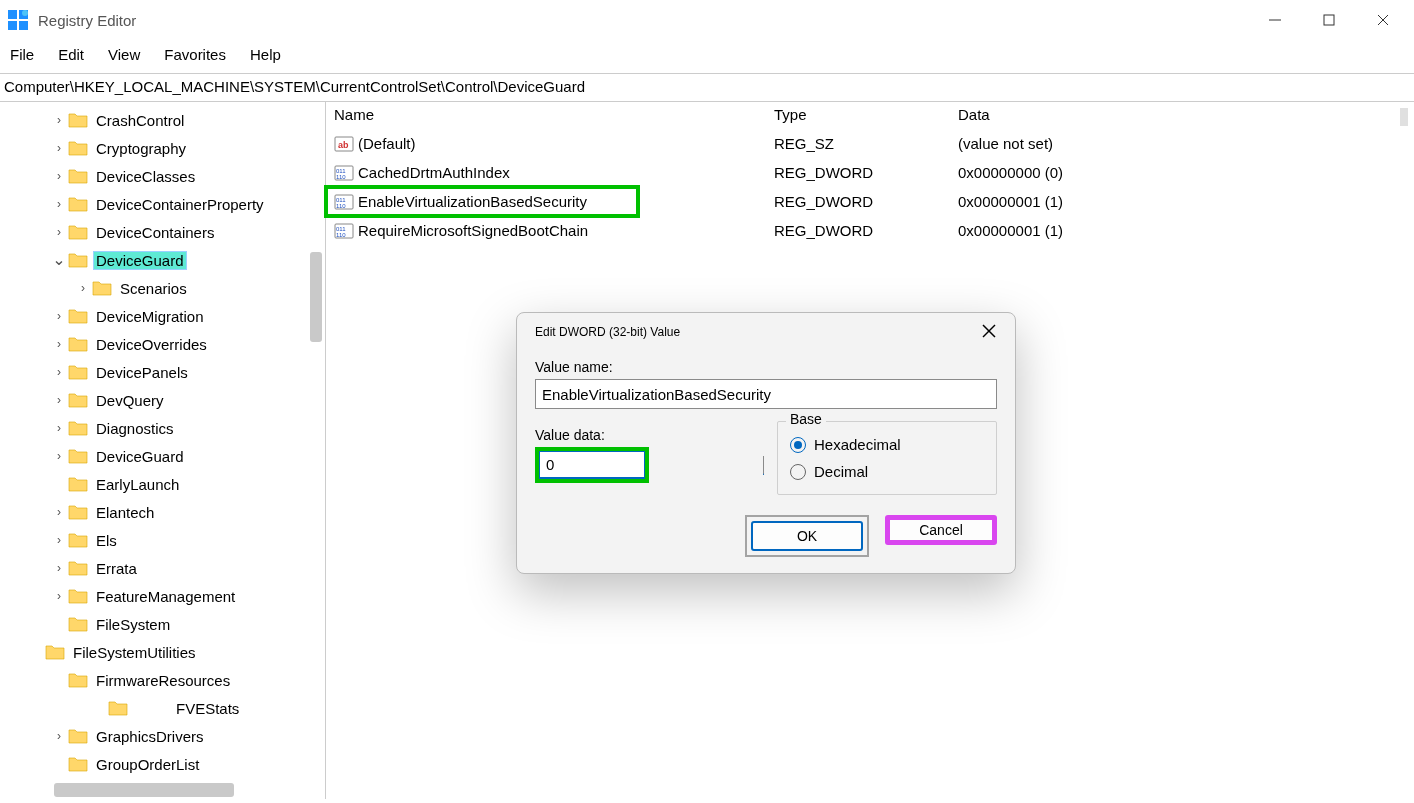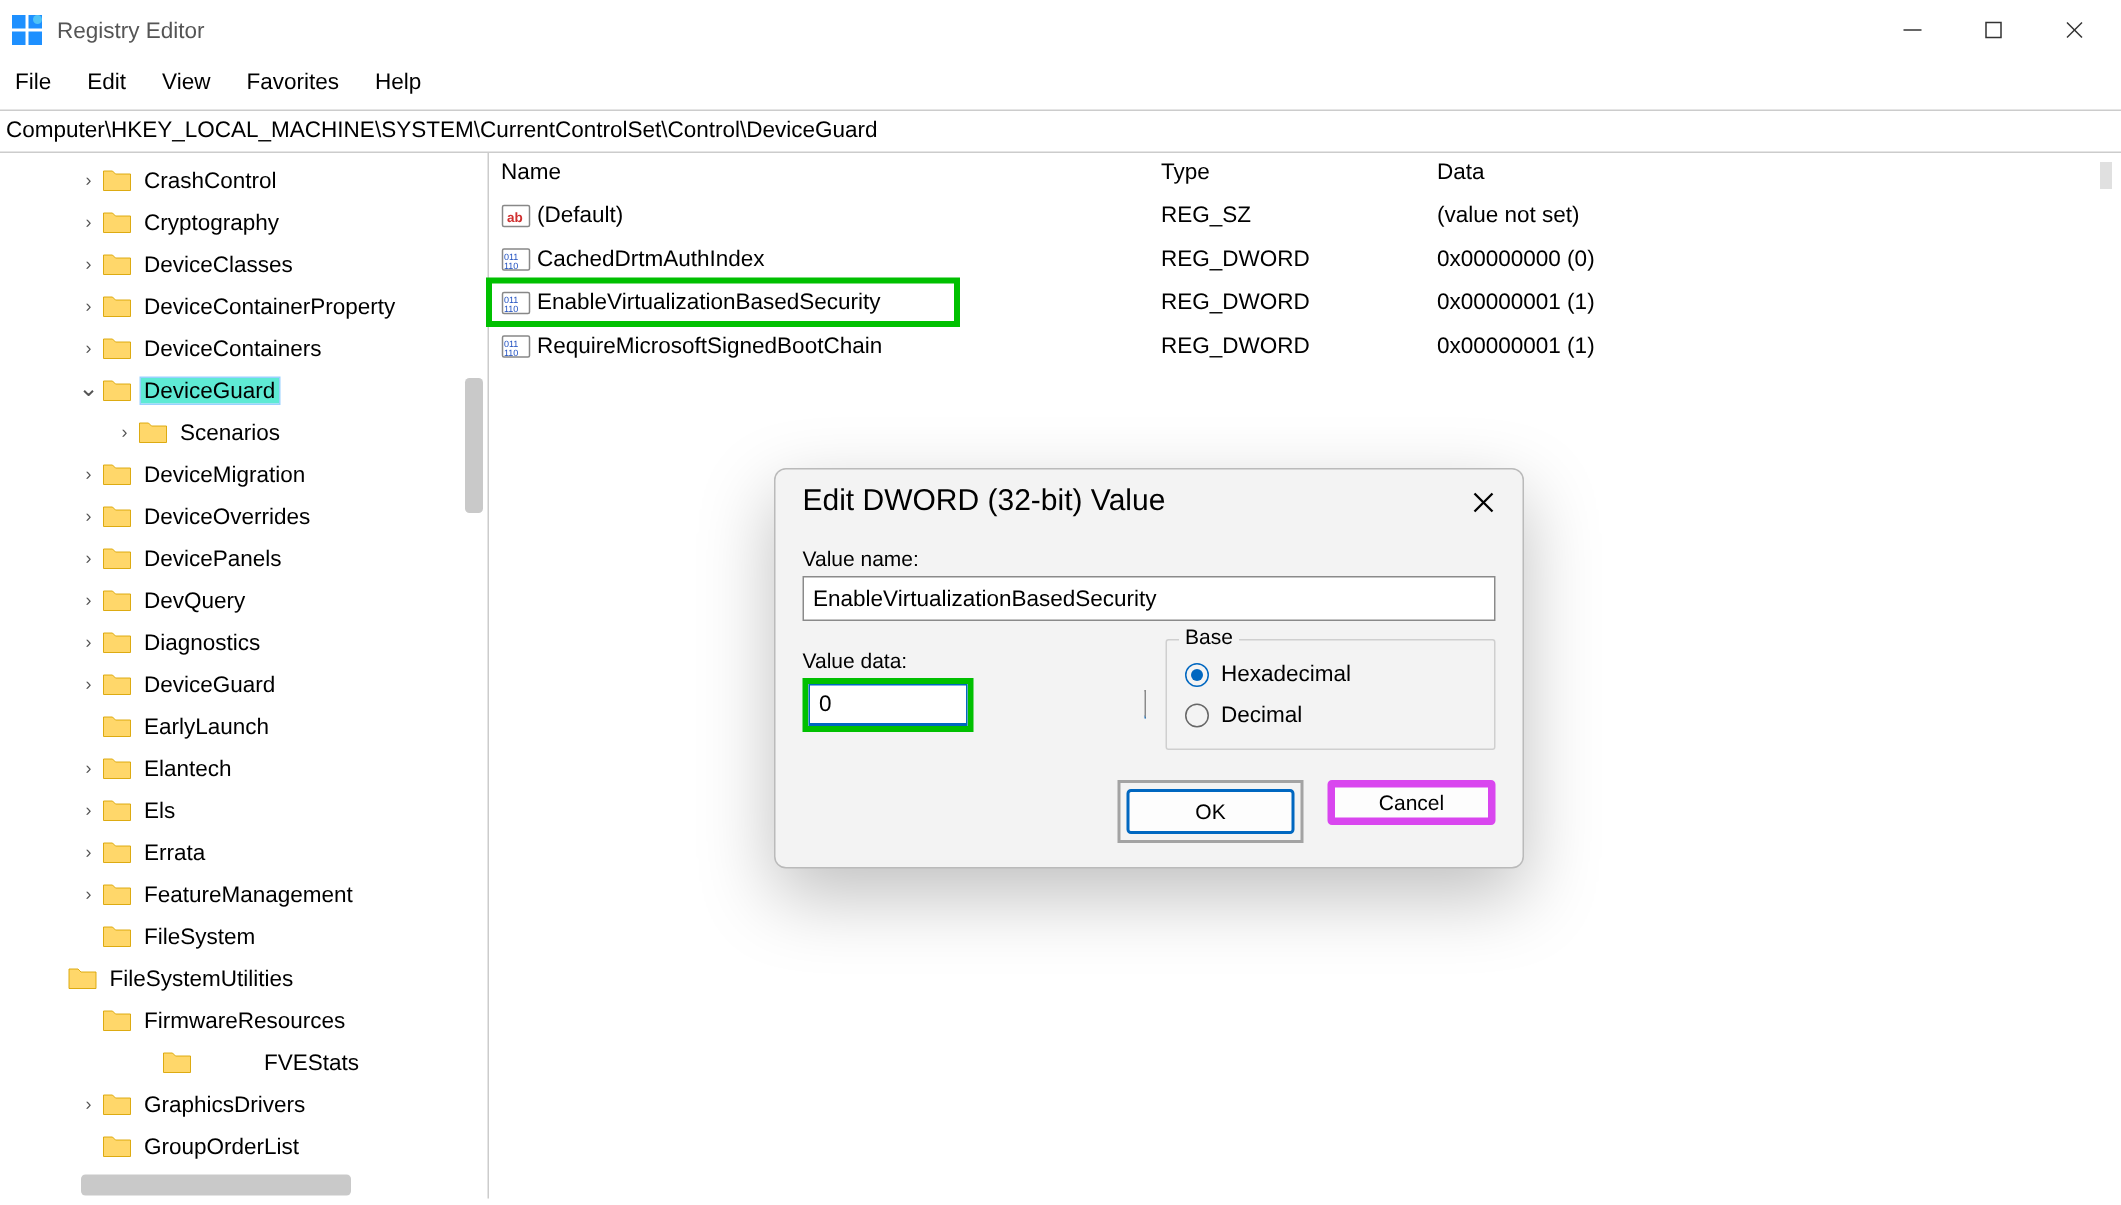--- a/index.html
+++ b/index.html
@@ -162,21 +162,21 @@
     background: #f3f3f3;
     border: 1px solid #bababa;
     border-radius: 8px;
     box-shadow: 0 18px 50px rgba(0,0,0,0.25);
   }
   .dialog-title {
     display: flex;
     align-items: center;
     justify-content: space-between;
     padding: 10px 16px 8px 18px;
-    font-size: 20px;
+    font-size: 12px;
   }
   .dialog-close { width: 18px; height: 18px; }
   .dialog-body {
     padding: 4px 18px 16px 18px;
   }
   .dlg-label {
     font-size: 14px;
     color: #000;
     margin-top: 6px;
     margin-bottom: 4px;

